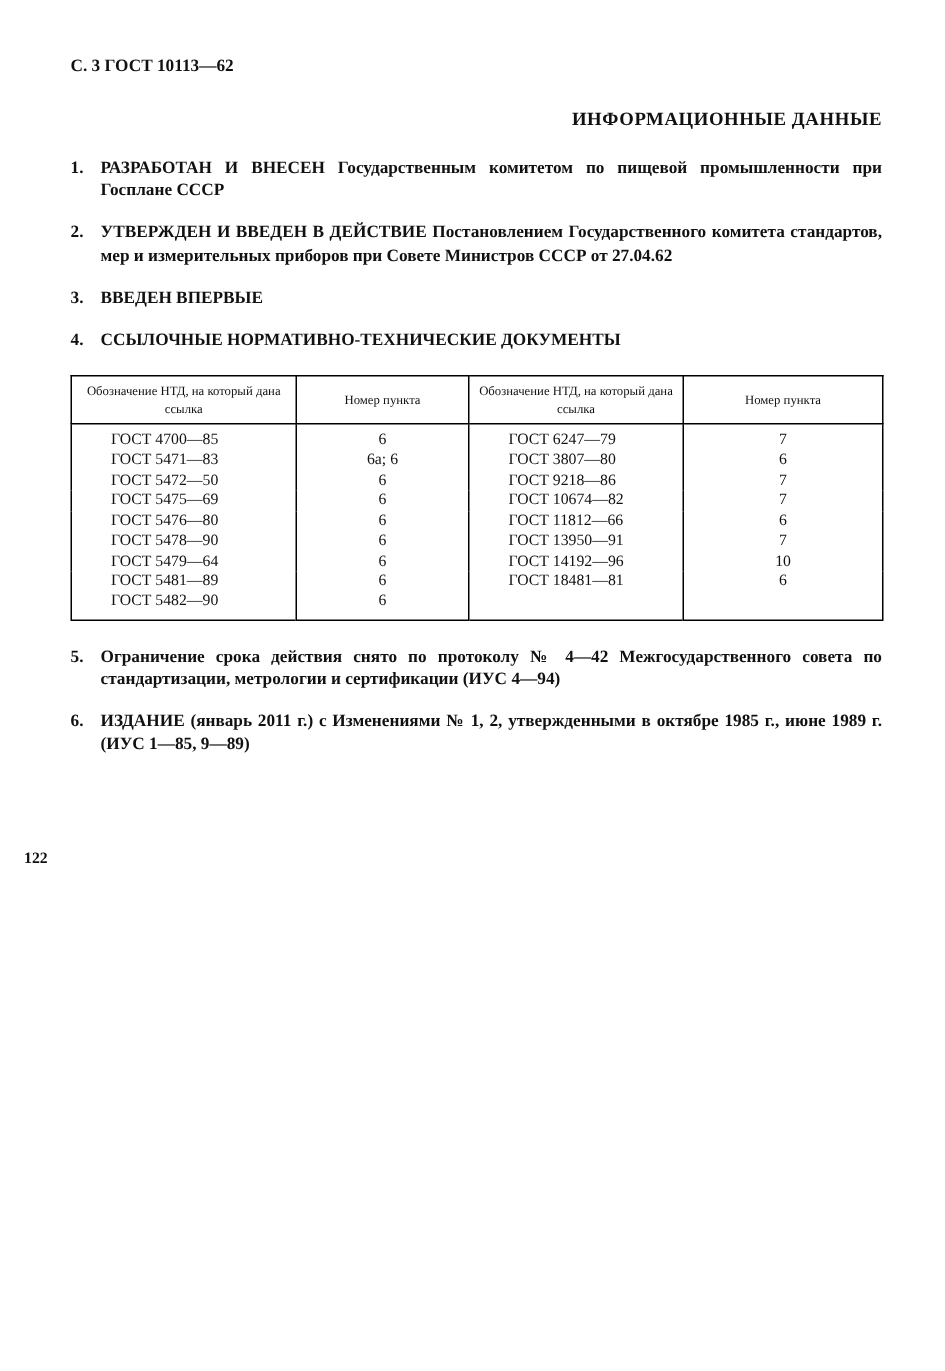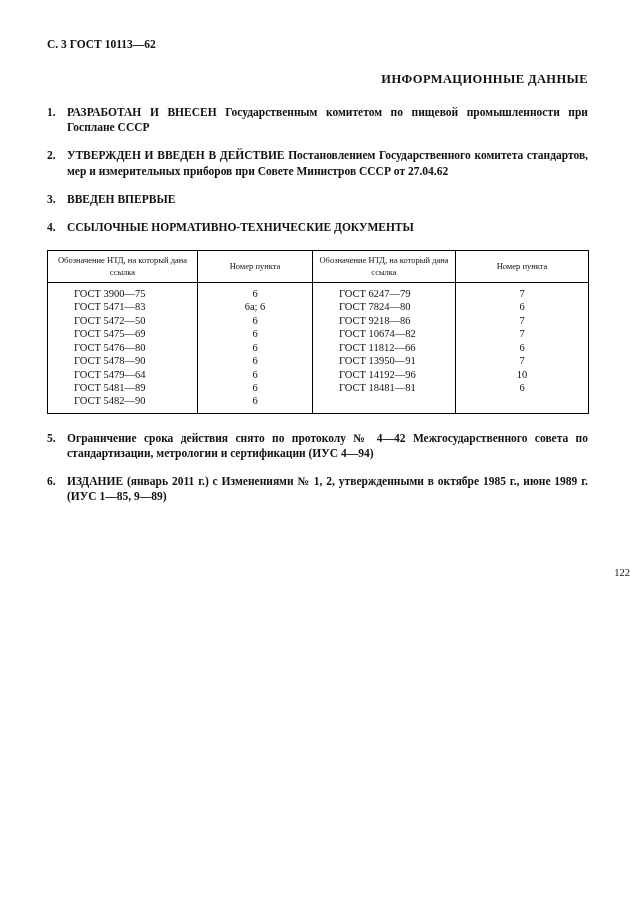--- a/index.html
+++ b/index.html
@@ -85,23 +85,23 @@
   table.ntd-table tbody tr:last-child td { padding-bottom: 5px; }
   col.c-ntd-l { width: 150px; }
   col.c-num-l { width: 115px; }
   col.c-ntd-r { width: 143px; }
   col.c-num-r { width: 133px; }
   .page-number {
     position: absolute;
     left: 16px;
     right: 0;
     bottom: 70px;
-    text-align: right;
+    text-align: left;
     font-size: 10.5px;
-    font-weight: normal;
+    font-weight: bold;
   }
 </style>
 </head>
 <body>
 
 <div class="page">
 
   <div class="doc-header">С. 3 ГОСТ 10113—62</div>
 
   <div class="doc-title">ИНФОРМАЦИОННЫЕ ДАННЫЕ</div>
@@ -136,29 +136,29 @@
     <thead>
       <tr>
         <th>Обозначение НТД, на который дана ссылка</th>
         <th>Номер пункта</th>
         <th>Обозначение НТД, на который дана ссылка</th>
         <th>Номер пункта</th>
       </tr>
     </thead>
     <tbody>
         <tr>
-          <td class="ntd-cell">ГОСТ 3900—75</td>
+          <td class="ntd-cell">ГОСТ 4700—85</td>
           <td class="num-cell">6</td>
           <td class="ntd-cell">ГОСТ 6247—79</td>
           <td class="num-cell">7</td>
         </tr>
         <tr>
           <td class="ntd-cell">ГОСТ 5471—83</td>
           <td class="num-cell">6а; 6</td>
-          <td class="ntd-cell">ГОСТ 7824—80</td>
+          <td class="ntd-cell">ГОСТ 3807—80</td>
           <td class="num-cell">6</td>
         </tr>
         <tr>
           <td class="ntd-cell">ГОСТ 5472—50</td>
           <td class="num-cell">6</td>
           <td class="ntd-cell">ГОСТ 9218—86</td>
           <td class="num-cell">7</td>
         </tr>
         <tr>
           <td class="ntd-cell">ГОСТ 5475—69</td>

